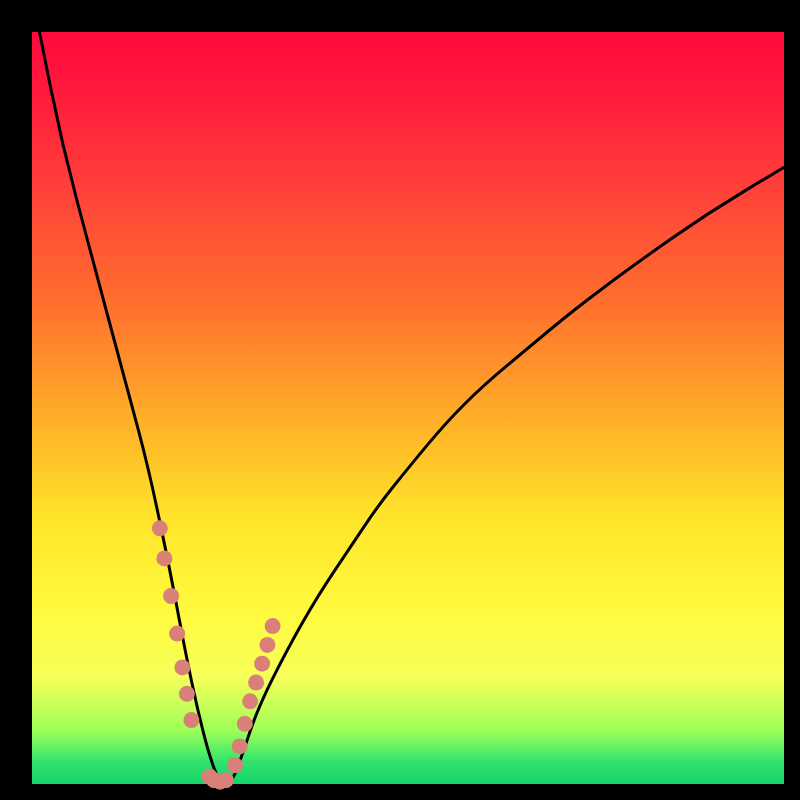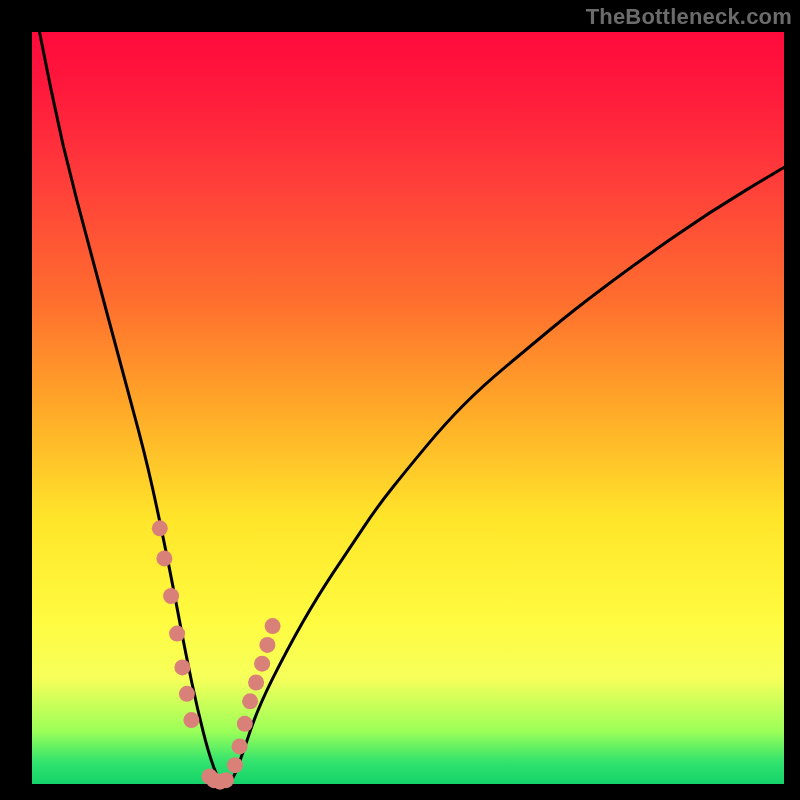--- a/index.html
+++ b/index.html
@@ -84,14 +84,13 @@
           <circle cx="207.6" cy="714.4" r="8" fill="#d98079"></circle>
           <circle cx="212.8" cy="691.8" r="8" fill="#d98079"></circle>
           <circle cx="218.1" cy="669.3" r="8" fill="#d98079"></circle>
           <circle cx="224.1" cy="650.5" r="8" fill="#d98079"></circle>
           <circle cx="230.1" cy="631.7" r="8" fill="#d98079"></circle>
           <circle cx="235.4" cy="612.9" r="8" fill="#d98079"></circle>
           <circle cx="240.6" cy="594.1" r="8" fill="#d98079"></circle>
         </g>
     </svg>
   </div>
-  <div class="watermark">TheBottleneck.com</div>
 </div>
 
 </body></html>

